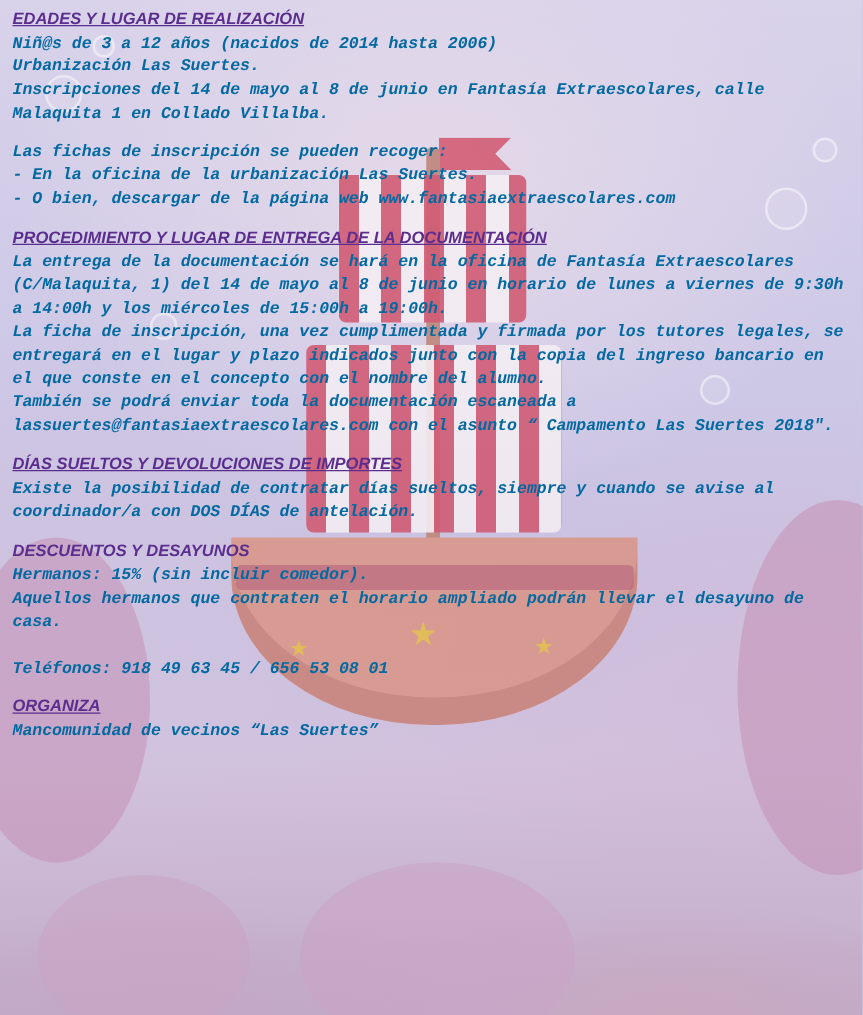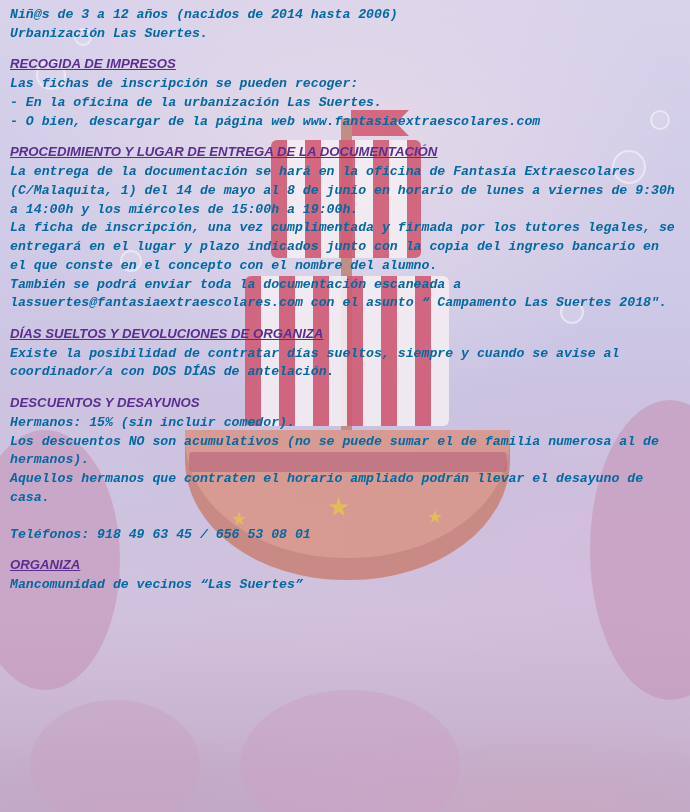--- a/index.html
+++ b/index.html
@@ -148,47 +148,47 @@
   <div class="bubble" style="left:74px; top:28px; width:14px; height:14px;"></div>
   <div class="bubble" style="left:612px; top:150px; width:30px; height:30px;"></div>
   <div class="bubble" style="left:650px; top:110px; width:16px; height:16px;"></div>
   <div class="bubble" style="left:560px; top:300px; width:20px; height:20px;"></div>
   <div class="bubble" style="left:120px; top:250px; width:18px; height:18px;"></div>
 </div>
 
 <div class="doc">
 
   <div class="section">
+    <div class="heading">EDADES Y LUGAR DE REALIZACIÓN</div>
     <div class="line">Niñ@s de 3 a 12 años (nacidos de 2014 hasta 2006)</div>
     <div class="line">Urbanización Las Suertes.</div>
-  </div>
-
-  <div class="section">
-    <div class="heading">RECOGIDA DE IMPRESOS</div>
+    <div class="line">Inscripciones del 14 de mayo al 8 de junio en Fantasía Extraescolares, calle Malaquita 1 en Collado Villalba.</div>
+  </div>
+
+  <div class="section">
     <div class="line">Las fichas de inscripción se pueden recoger:</div>
     <div class="line">- En la oficina de la urbanización Las Suertes.</div>
     <div class="line">- O bien, descargar de la página web www.fantasiaextraescolares.com</div>
   </div>
 
   <div class="section">
     <div class="heading">PROCEDIMIENTO Y LUGAR DE ENTREGA DE LA DOCUMENTACIÓN</div>
     <div class="line">La entrega de la documentación se hará en la oficina de Fantasía Extraescolares (C/Malaquita, 1) del 14 de mayo al 8 de junio en horario de lunes a viernes de 9:30h a 14:00h y los miércoles de 15:00h a 19:00h.</div>
     <div class="line">La ficha de inscripción, una vez cumplimentada y firmada por los tutores legales, se entregará en el lugar y plazo indicados junto con la copia del ingreso bancario en el que conste en el concepto con el nombre del alumno.</div>
     <div class="line">También se podrá enviar toda la documentación escaneada a lassuertes@fantasiaextraescolares.com con el asunto “ Campamento Las Suertes 2018".</div>
   </div>
 
   <div class="section">
-    <div class="heading">DÍAS SUELTOS Y DEVOLUCIONES DE ORGANIZA</div>
+    <div class="heading">DÍAS SUELTOS Y DEVOLUCIONES DE IMPORTES</div>
     <div class="line">Existe la posibilidad de contratar días sueltos, siempre y cuando se avise al coordinador/a con DOS DÍAS de antelación.</div>
   </div>
 
   <div class="section">
     <div class="heading" style="text-decoration:none;">DESCUENTOS Y DESAYUNOS</div>
     <div class="line">Hermanos: 15% (sin incluir comedor).</div>
-    <div class="line">Los descuentos NO son acumulativos (no se puede sumar el de familia numerosa al de hermanos).</div>
     <div class="line">Aquellos hermanos que contraten el horario ampliado podrán llevar el desayuno de casa.</div>
   </div>
 
   <div class="spacer-sm"></div>
 
   <div class="section">
     <div class="line">Teléfonos: 918 49 63 45 / 656 53 08 01</div>
   </div>
 
   <div class="section">

